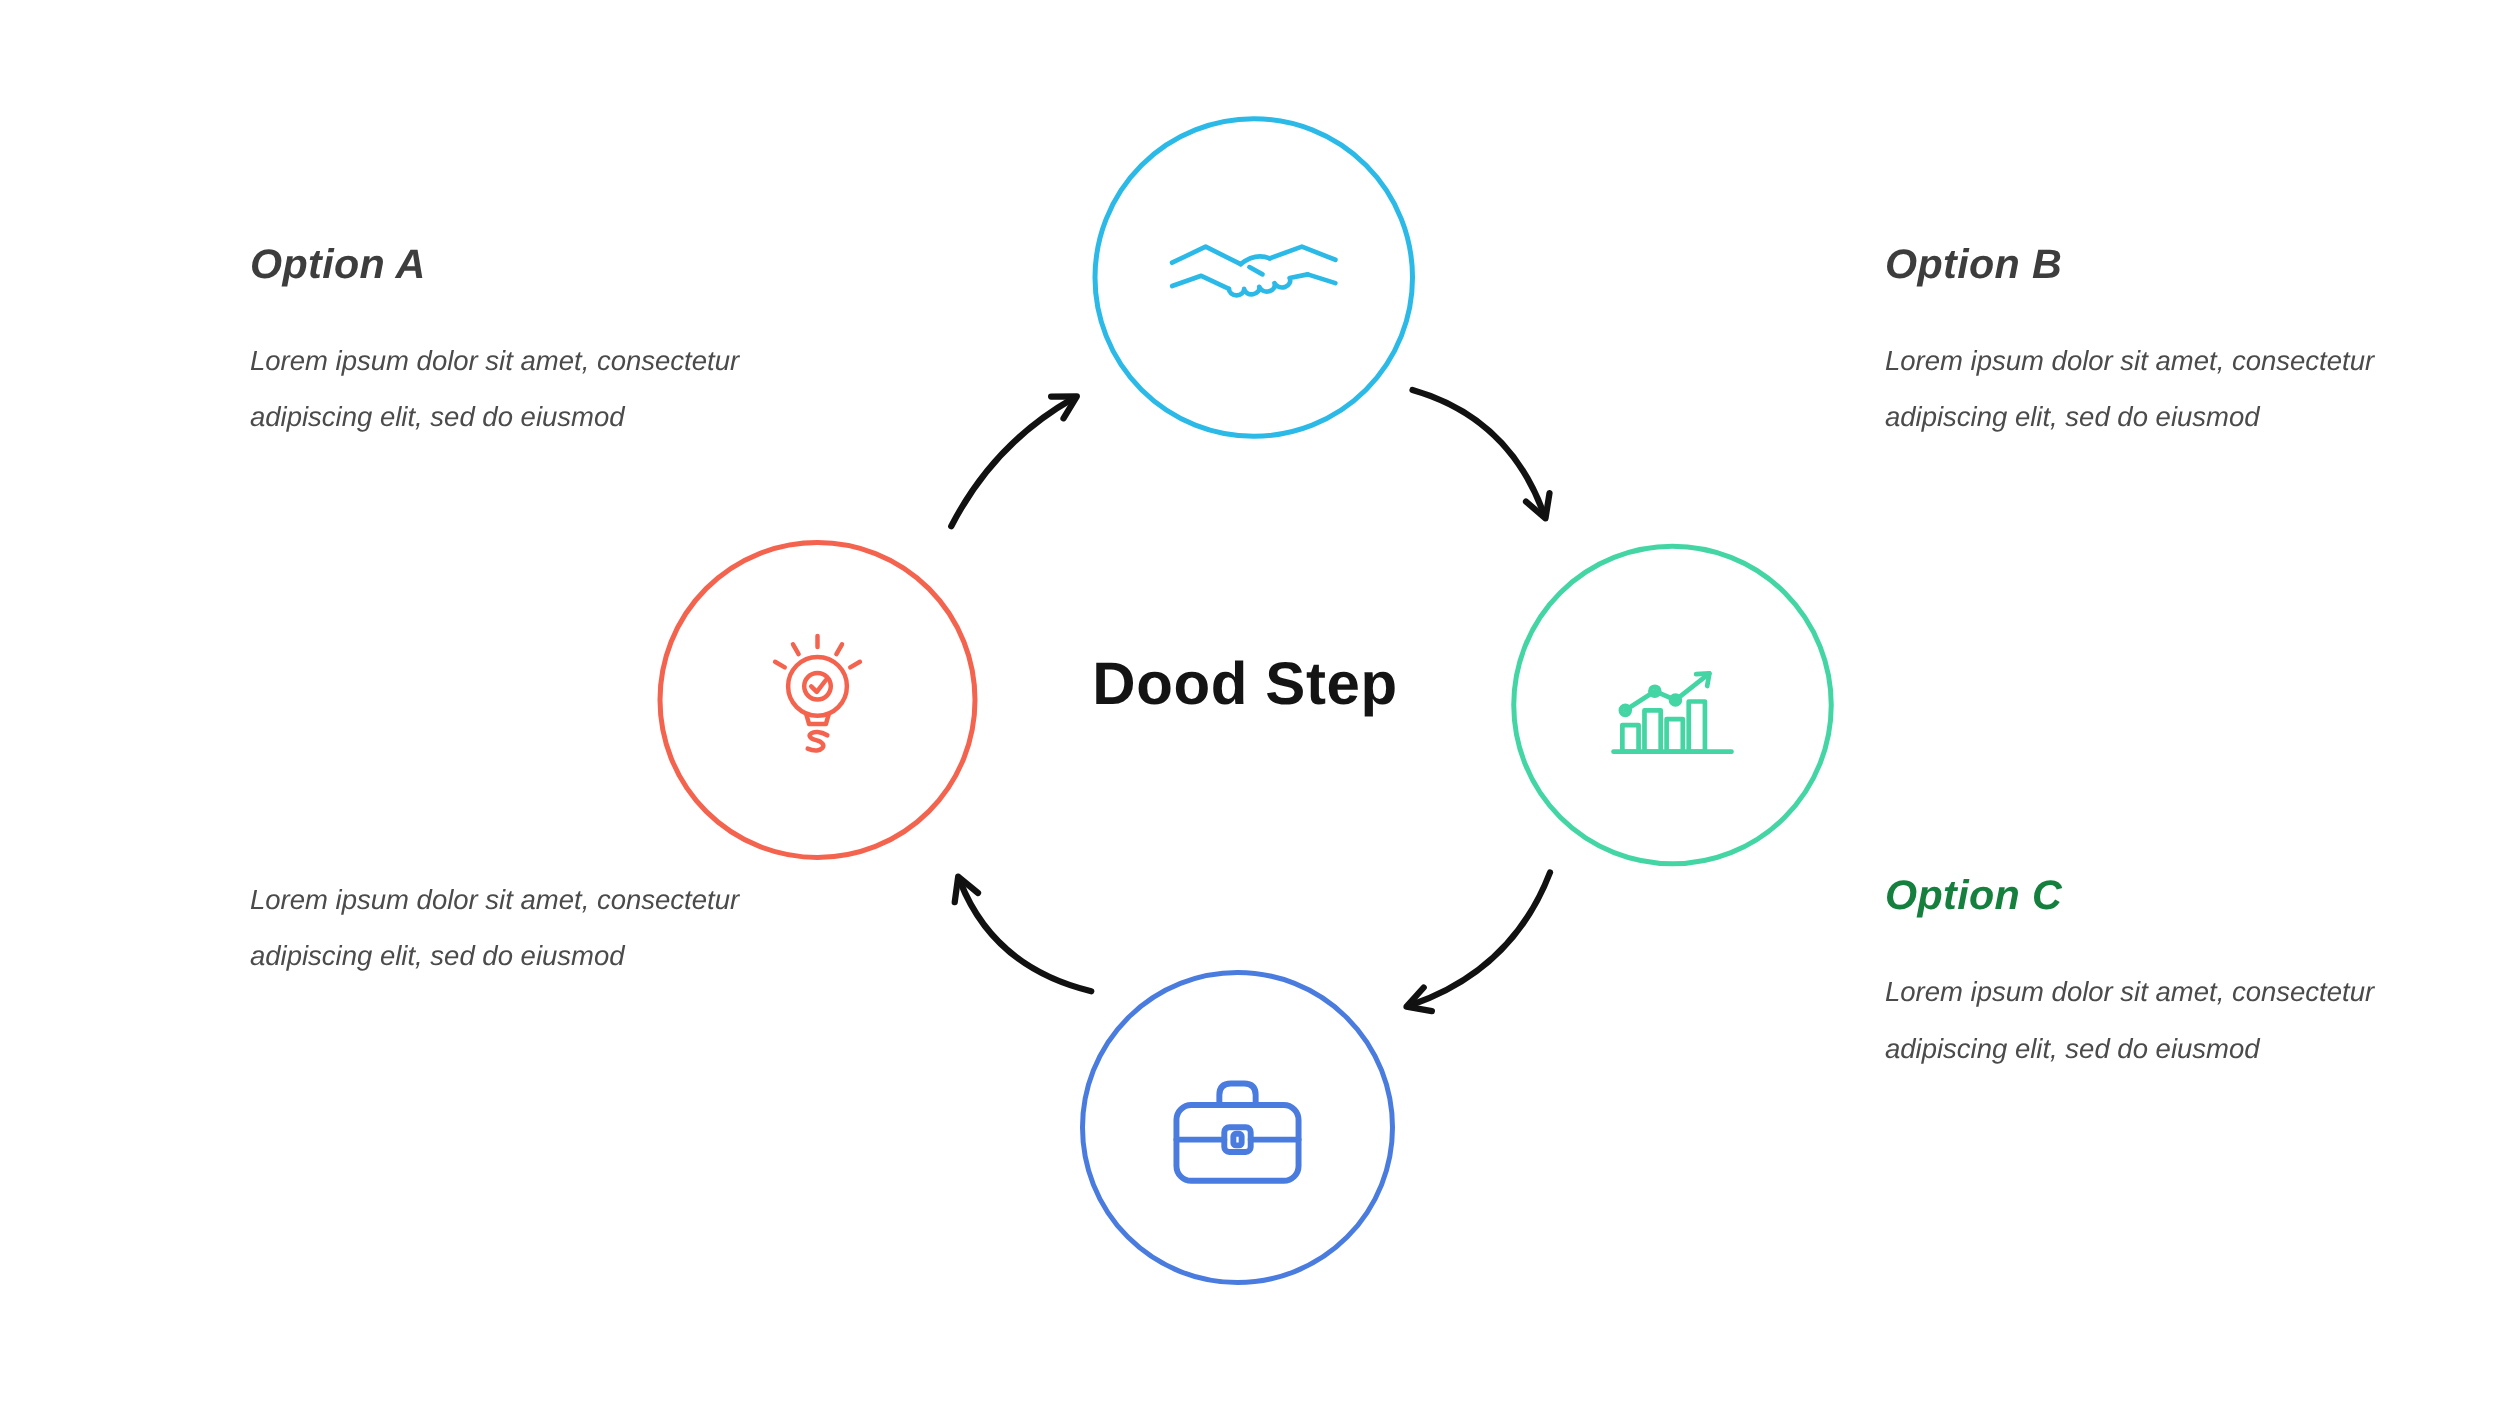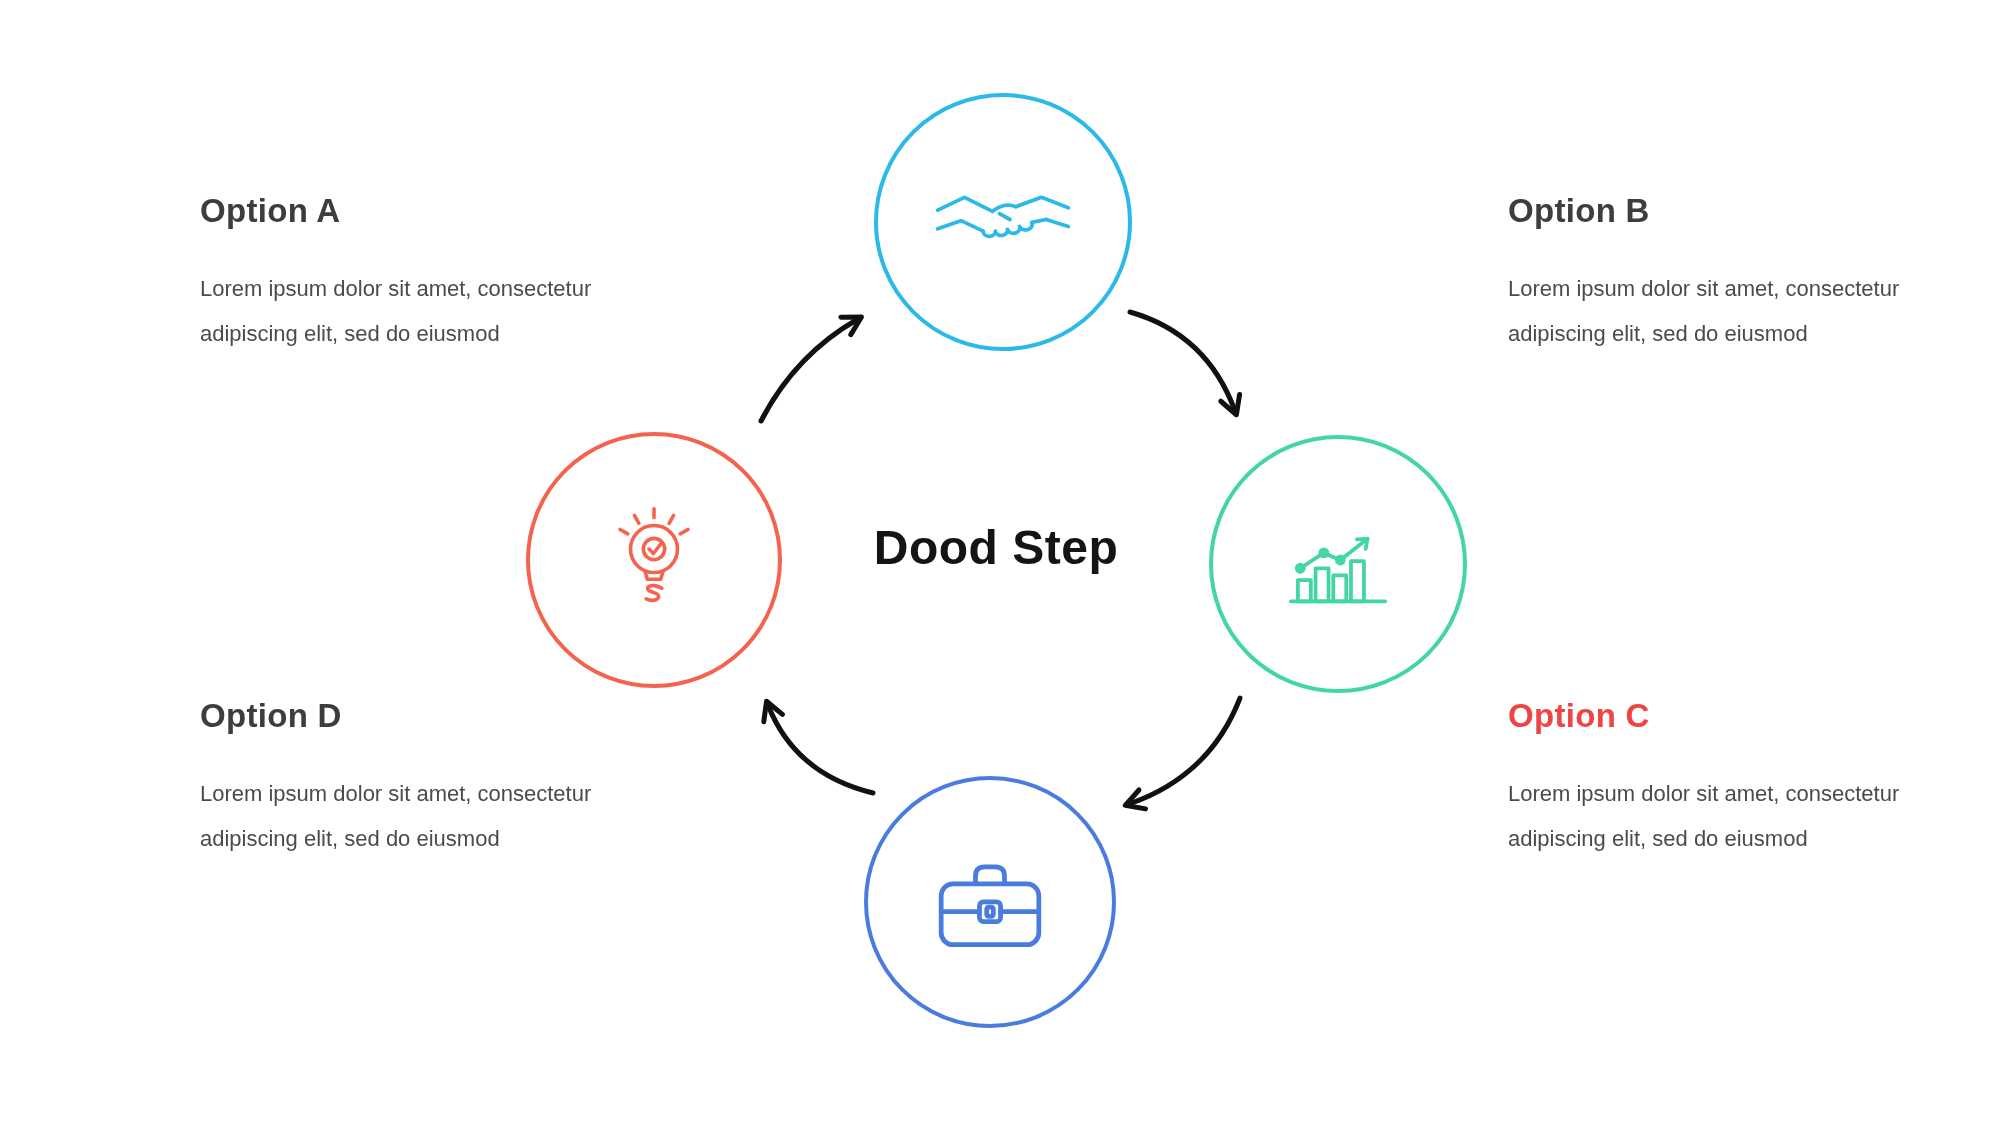--- a/index.html
+++ b/index.html
@@ -7,21 +7,21 @@
   .canvas {
     position: relative;
     width: 2000px;
     height: 1125px;
     background: #ffffff;
     font-family: "Liberation Sans", sans-serif;
     overflow: hidden;
   }
 
   
-  .option { position: absolute; width: 430px; }
+  .option { position: absolute; width: 430px; font-style: italic; }
   .opt-a { left: 200px;  top: 192px; }
   .opt-b { left: 1508px; top: 192px; }
   .opt-d { left: 200px;  top: 697px; }
   .opt-c { left: 1508px; top: 697px; }
   .option .opt-title {
     font-size: 33px;
     font-weight: 700;
     line-height: 38px;
     letter-spacing: 0.3px;
     margin-bottom: 36px;
@@ -173,22 +173,21 @@
     <div class="opt-title" style="color: rgb(61, 61, 61);">Option A</div>
     <div class="opt-body" style="color: rgb(75, 75, 75);">Lorem ipsum dolor sit amet, consectetur adipiscing elit, sed do eiusmod</div>
   </div>
 
   <div class="option opt-b">
     <div class="opt-title" style="color: rgb(61, 61, 61);">Option B</div>
     <div class="opt-body" style="color: rgb(75, 75, 75);">Lorem ipsum dolor sit amet, consectetur adipiscing elit, sed do eiusmod</div>
   </div>
 
   <div class="option opt-c">
-    <div class="opt-title" style="color: #ef4444;">Option C</div>
+    <div class="opt-title" style="color: #15803d;">Option C</div>
     <div class="opt-body" style="color: rgb(75, 75, 75);">Lorem ipsum dolor sit amet, consectetur adipiscing elit, sed do eiusmod</div>
   </div>
 
   <div class="option opt-d">
-    <div class="opt-title" style="color: rgb(61, 61, 61);">Option D</div>
     <div class="opt-body" style="color: rgb(75, 75, 75);">Lorem ipsum dolor sit amet, consectetur adipiscing elit, sed do eiusmod</div>
   </div>
 
 </div>
 
 </body></html>

